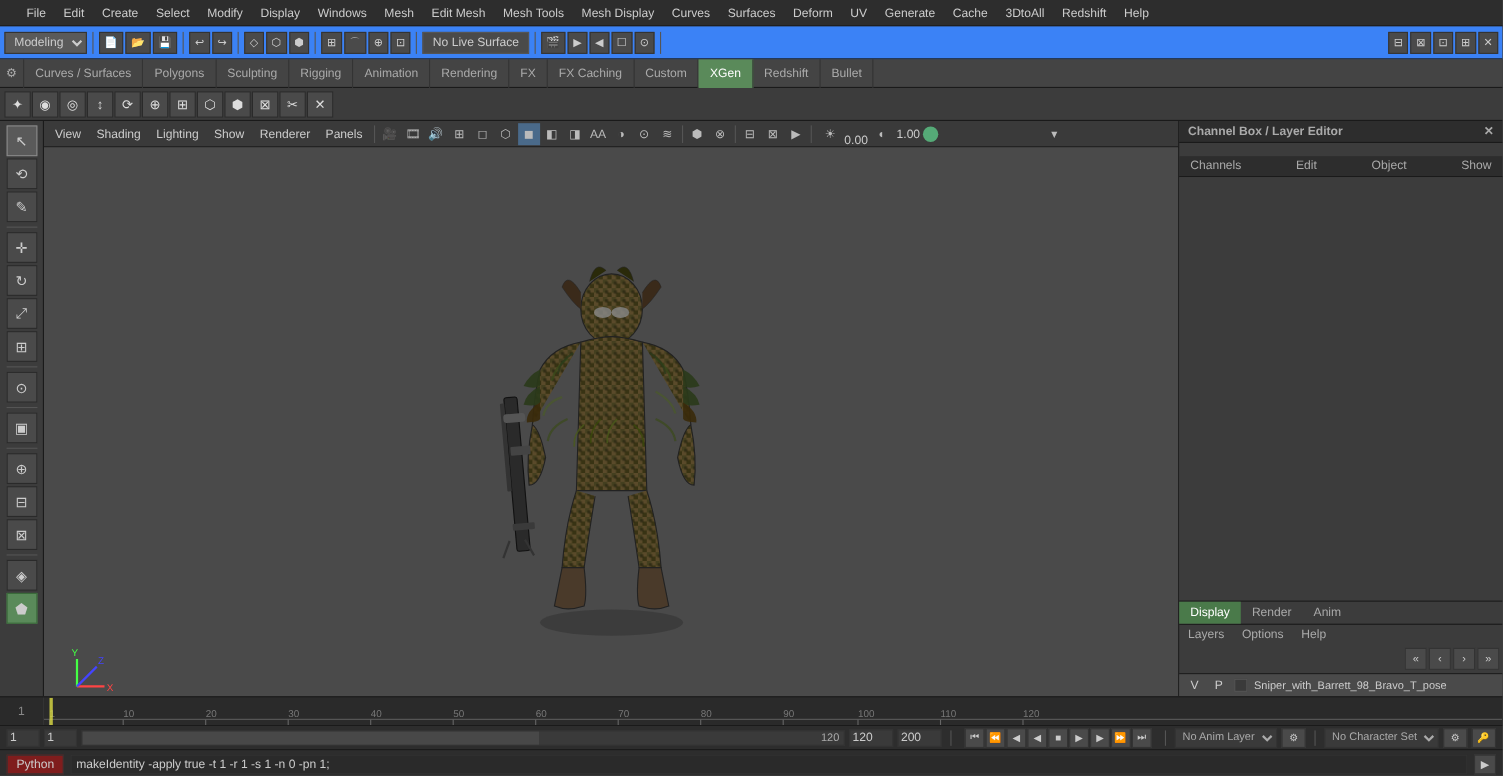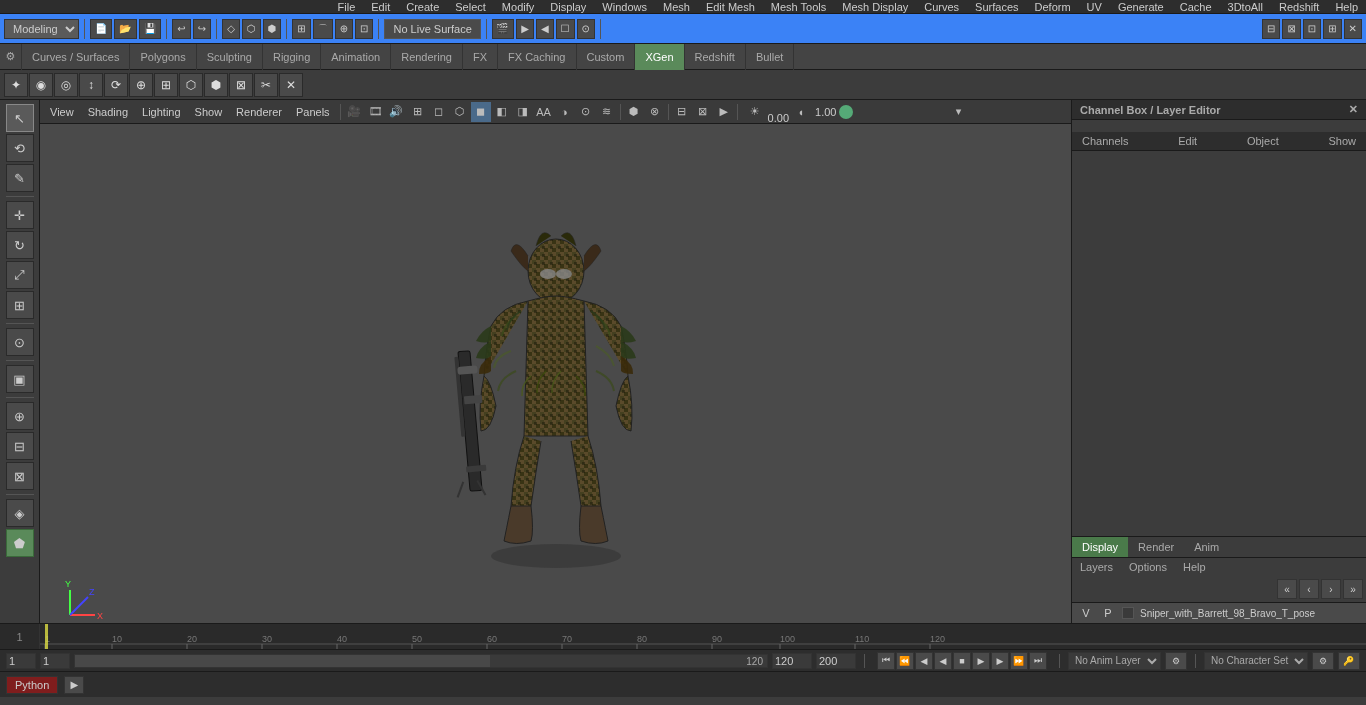--- a/index.html
+++ b/index.html
@@ -1,19 +1,19 @@
 <!DOCTYPE html>
 <html><head>
   <meta charset="utf-8">
   <style>
     * { margin: 0; padding: 0; box-sizing: border-box; }
     body { width: 1366px; height: 705px; background: #3c3c3c; font-family: 'Segoe UI', Arial, sans-serif; font-size: 11px; color: #cccccc; overflow: hidden; }
 
     
-    #menu-bar { display: flex; align-items: center; background: #2d2d2d; height: 14px; padding: 0 0; border-bottom: 1px solid #1a1a1a; justify-content: flex-end; }
+    #menu-bar { display: flex; align-items: center; background: #2d2d2d; height: 24px; padding: 0 16px; border-bottom: 1px solid #1a1a1a; }
     .menu-item { padding: 2px 8px; cursor: pointer; font-size: 11px; color: #cccccc; white-space: nowrap; }
 
     
     #toolbar1 { display: flex; align-items: center; background: #3b82f6; height: 30px; padding: 0 4px; border-bottom: 1px solid #1a1a1a; gap: 2px; }
     .toolbar-select { background: #5a5a5a; color: #ccc; border: 1px solid #333; padding: 1px 4px; font-size: 11px; height: 20px; }
     .tb-btn { background: #4a4a4a; border: 1px solid #333; color: #ccc; padding: 1px 4px; font-size: 10px; cursor: pointer; height: 20px; display: inline-flex; align-items: center; justify-content: center; }
     .tb-separator { width: 1px; height: 20px; background: #555; margin: 0 3px; }
     .live-surface-btn { background: #4a4a4a; border: 1px solid #555; color: #ccc; padding: 1px 8px; font-size: 11px; cursor: pointer; height: 20px; }
 
     
@@ -468,14 +468,15 @@
 
   <select style="background:#3a3a3a; border:1px solid #333; color:#aaa; font-size:10px; height:18px; padding:0 2px;">
     <option>No Character Set</option>
   </select>
   <div class="play-btn" style="width:22px;">⚙</div>
   <div class="play-btn" style="width:22px;">🔑</div>
 </div>
 
 <div id="bottom-bar">
   <div style="background:#7f1d1d; border:1px solid #333; color:#ccc; padding:2px 8px; font-size:11px; cursor:pointer;">Python</div>
+  <input class="bottom-input" style="flex: 1 1 0%; font-size: 11px; background: rgb(42, 42, 42); color: rgb(204, 204, 204); border: 1px solid rgb(51, 51, 51); height: 18px; padding: 0px 4px;" value="makeIdentity -apply true -t 1 -r 1 -s 1 -n 0 -pn 1;">
   <div class="bottom-icon-btn">▶</div>
 </div>
 
 </body></html>

